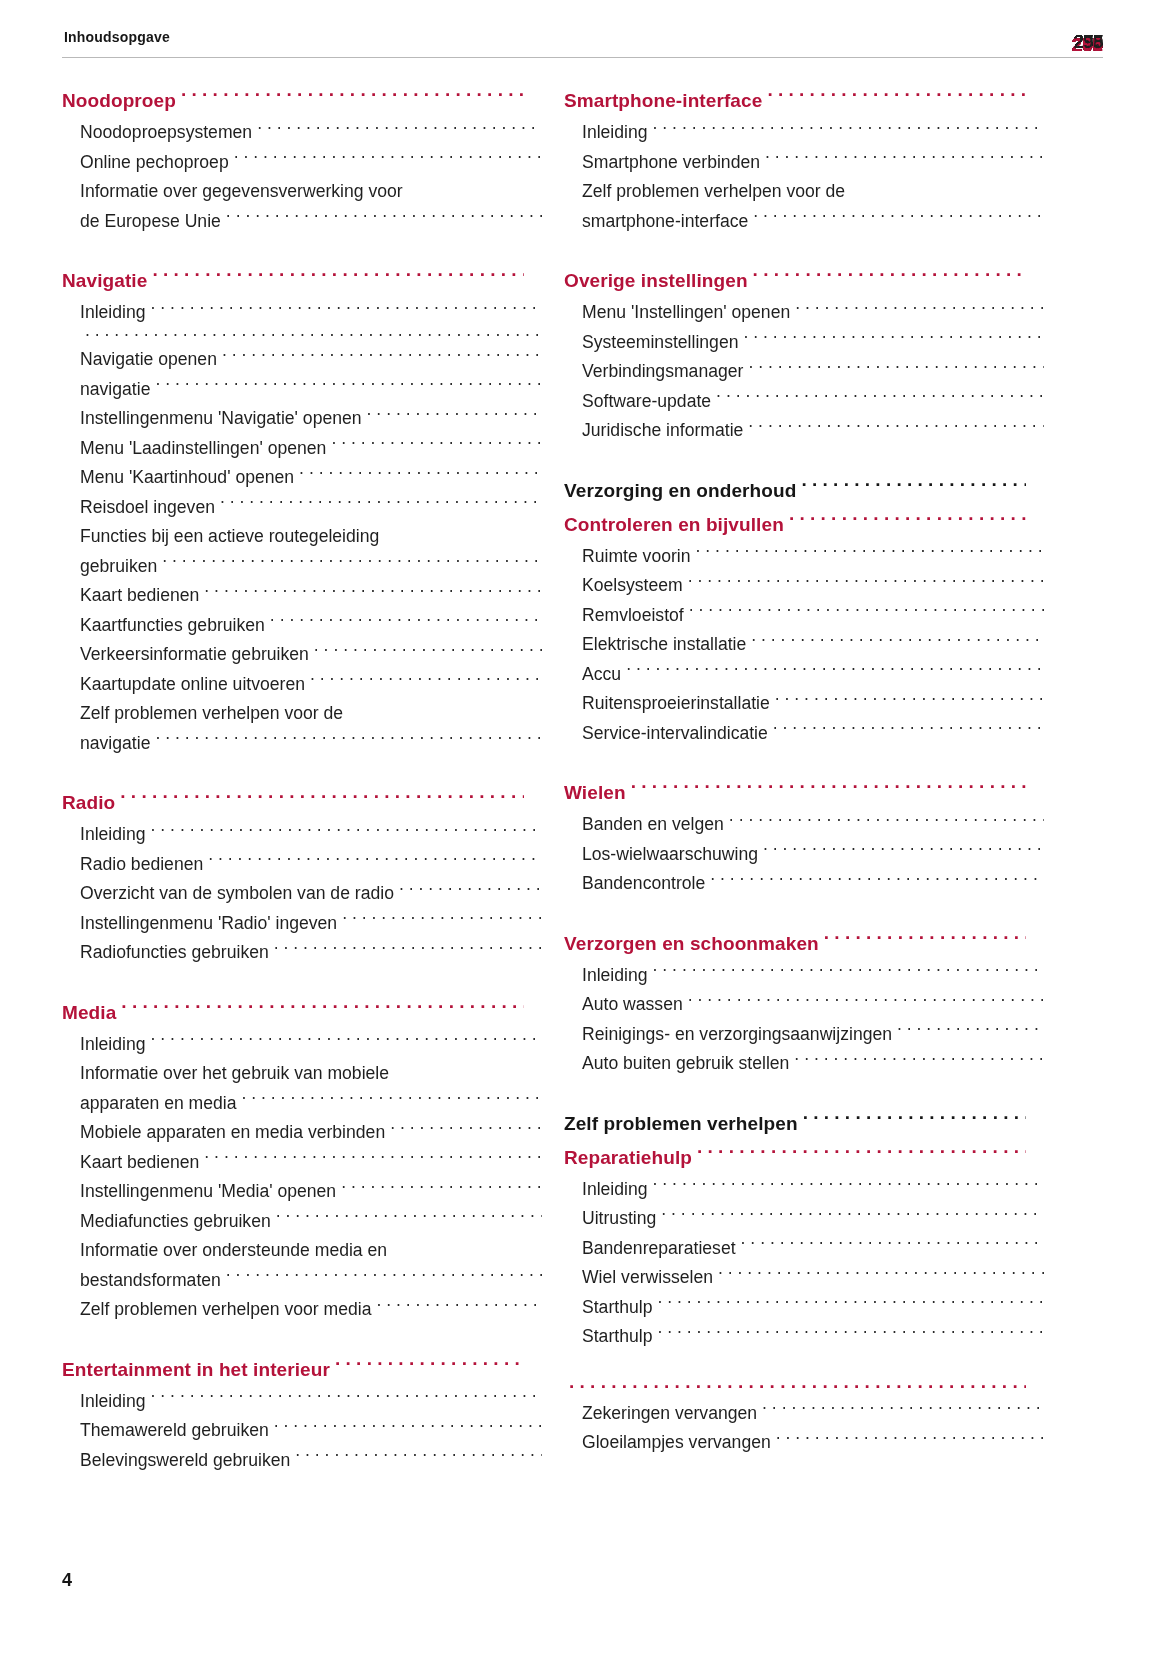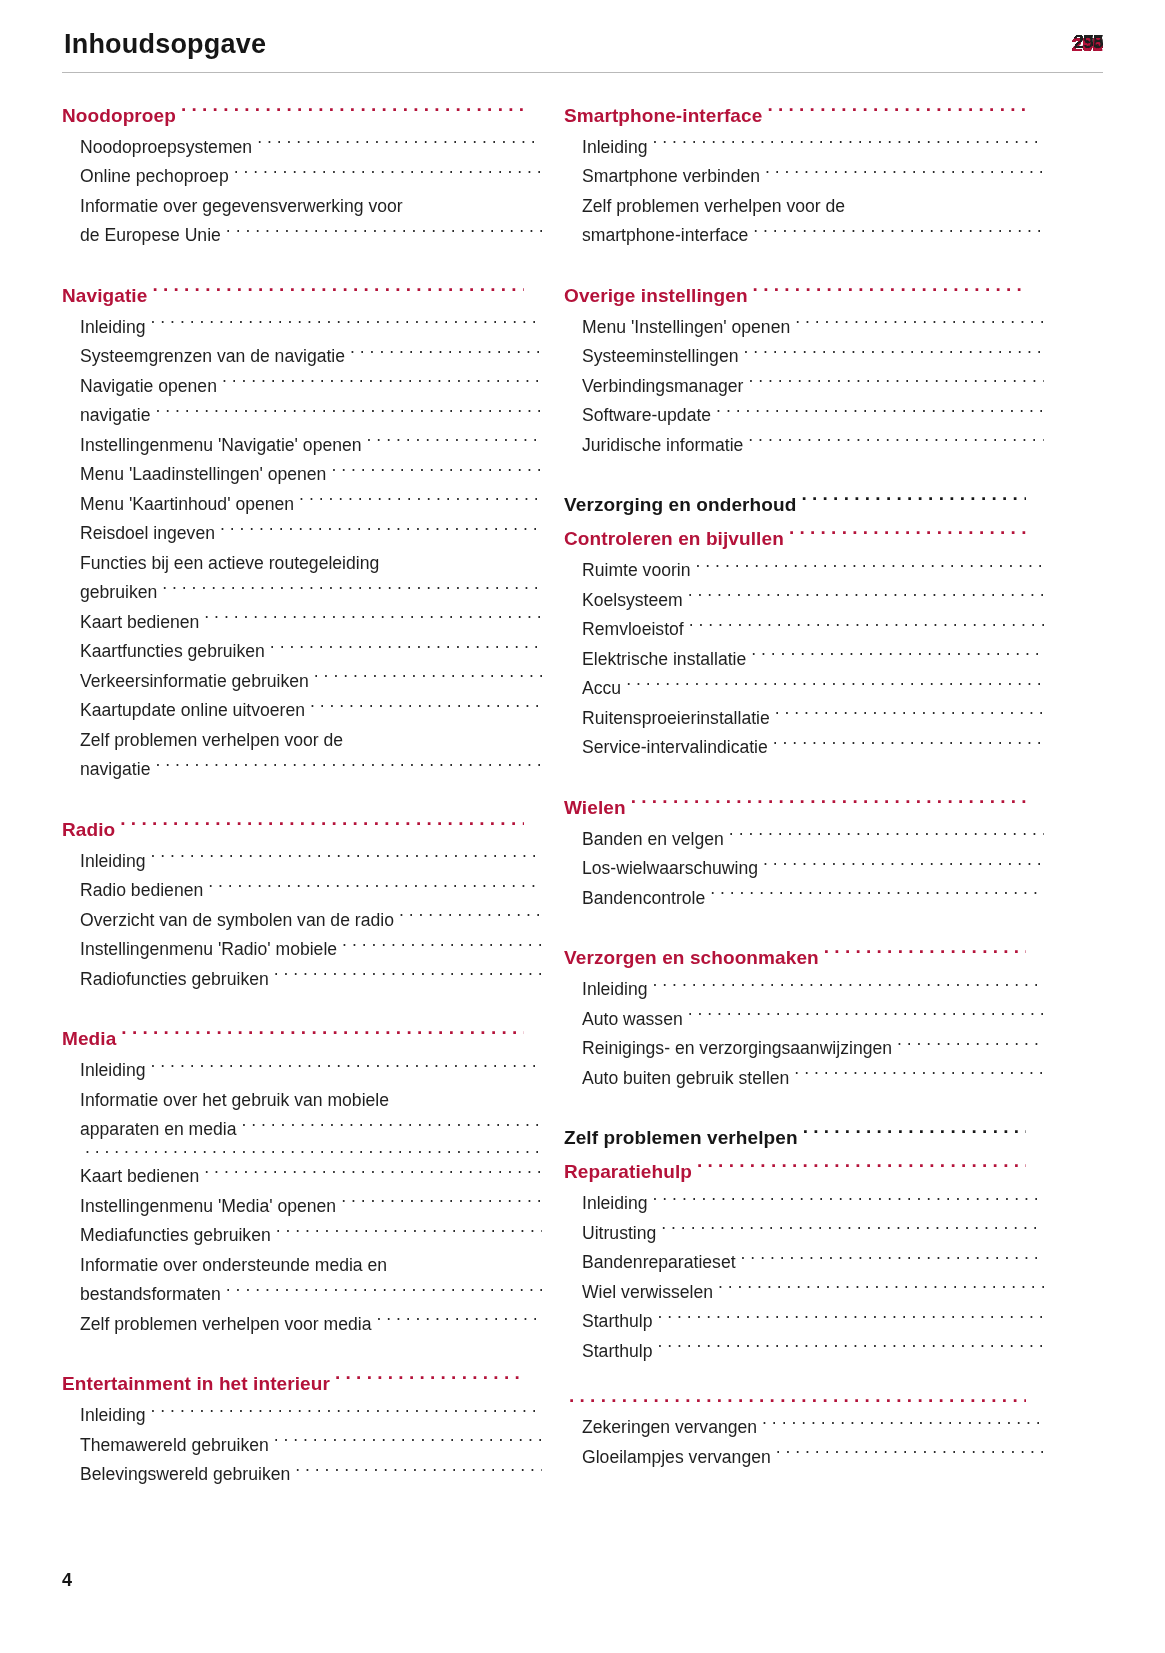--- a/index.html
+++ b/index.html
@@ -23,21 +23,21 @@
     height: 1653px;
     box-sizing: border-box;
     padding: 28px 62px 0 62px;
   }
 
   
   .doc-header {
     padding-top: 2px;
   }
   .doc-title {
-    font-size: 27px;
+    font-size: 14px;
     font-weight: bold;
     letter-spacing: 0.2px;
     color: #161616;
     line-height: 1.1;
     margin: 0 0 12px 2px;
   }
   .title-rule {
     height: 1px;
     background: #b9b9b9;
     width: 100%;
@@ -181,21 +181,20 @@
             <span class="label">Navigatie</span>
             <span class="leader"></span>
             <span class="page">237</span>
           </div>
           <div class="row entry">
             <span class="label">Inleiding</span>
             <span class="leader"></span>
             <span class="page">237</span>
           </div>
           <div class="row entry">
-            <span class="label">Systeemgrenzen van de navigatie</span>
             <span class="leader"></span>
             <span class="page">237</span>
           </div>
           <div class="row entry">
             <span class="label">Navigatie openen</span>
             <span class="leader"></span>
             <span class="page">237</span>
           </div>
           <div class="row entry">
             <span class="label">navigatie</span>
@@ -274,21 +273,21 @@
             <span class="label">Radio bedienen</span>
             <span class="leader"></span>
             <span class="page">244</span>
           </div>
           <div class="row entry">
             <span class="label">Overzicht van de symbolen van de radio</span>
             <span class="leader"></span>
             <span class="page">244</span>
           </div>
           <div class="row entry">
-            <span class="label">Instellingenmenu 'Radio' mobiele</span>
+            <span class="label">Instellingenmenu 'Radio' ingeven</span>
             <span class="leader"></span>
             <span class="page">244</span>
           </div>
           <div class="row entry">
             <span class="label">Radiofuncties gebruiken</span>
             <span class="leader"></span>
             <span class="page">244</span>
           </div>
         </div>
         <div class="group spaced">
@@ -304,20 +303,21 @@
           </div>
           <div class="row entry cont">
             <span class="label">Informatie over het gebruik van mobiele</span>
           </div>
           <div class="row entry">
             <span class="label">apparaten en media</span>
             <span class="leader"></span>
             <span class="page">247</span>
           </div>
           <div class="row entry">
+            <span class="label">Mobiele apparaten en media verbinden</span>
             <span class="leader"></span>
             <span class="page">247</span>
           </div>
           <div class="row entry">
             <span class="label">Kaart bedienen</span>
             <span class="leader"></span>
             <span class="page">248</span>
           </div>
           <div class="row entry">
             <span class="label">Instellingenmenu 'Media' openen</span>

